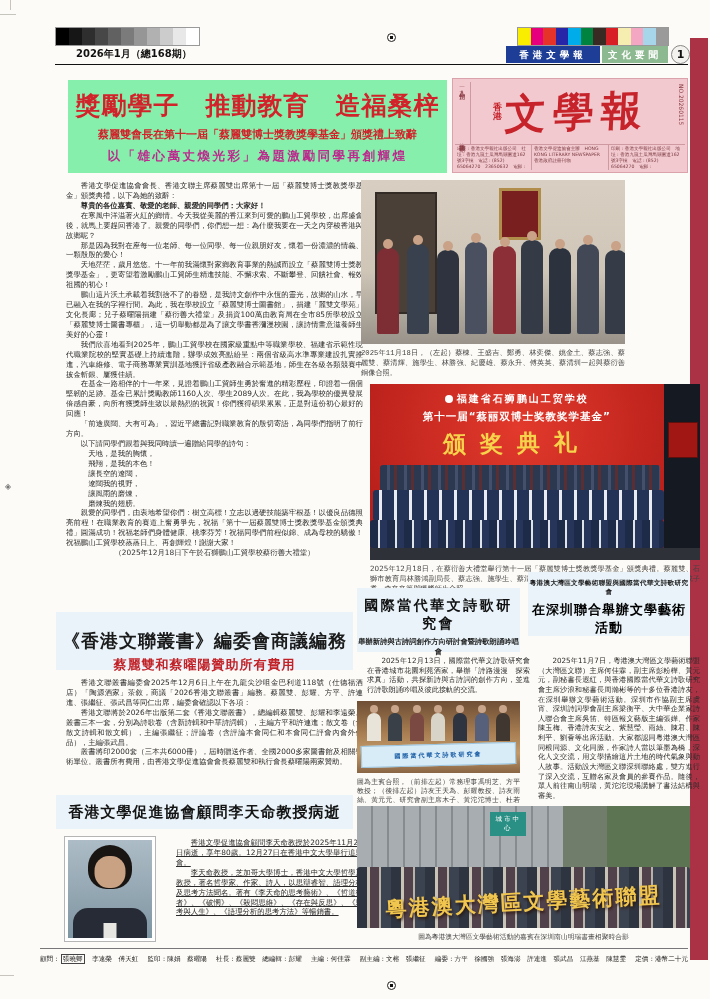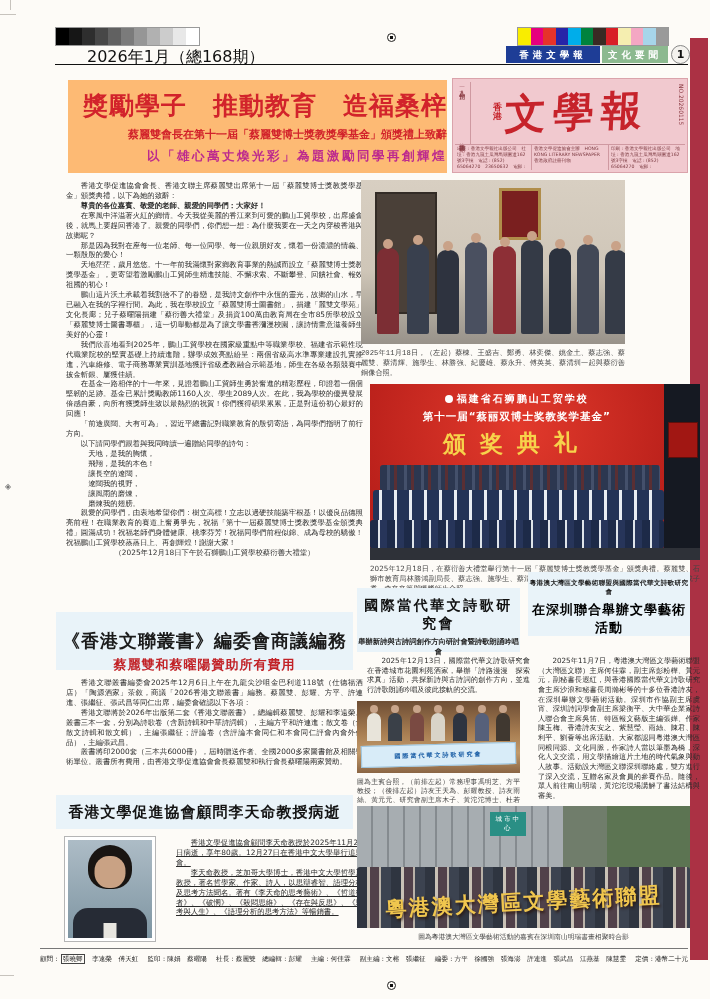--- a/index.html
+++ b/index.html
@@ -9,31 +9,31 @@
   .graybar{position:absolute;left:55px;top:27px;display:flex;border:1px solid #999;}
   .graybar div{width:13px;height:17px;}
   .colorbar{position:absolute;left:517px;top:27px;display:flex;border:1px solid #999;}
   .colorbar div{width:12.5px;height:17px;}
   .regdot{position:absolute;width:7px;height:7px;border:1px solid #222;border-radius:50%;
           background:radial-gradient(circle,#111 0 1.6px,transparent 1.8px);}
   .regdia{position:absolute;font-size:8px;color:#777;}
   .cropl{position:absolute;background:#c7c3bd;}
   .sidebar-red{position:absolute;left:690px;top:38px;width:18px;height:922px;background:#ab3144;}
   
-  .issue-info{position:absolute;left:87px;top:47px;font-size:16px;font-weight:normal;color:#111;}
+  .issue-info{position:absolute;left:76px;top:47px;font-size:10px;font-weight:bold;color:#111;}
   .tag{position:absolute;top:46px;height:17px;color:#fff;font-size:9.5px;font-weight:bold;
        text-align:center;line-height:17px;letter-spacing:4px;}
   .tag-blue{left:506px;width:94px;background:#1e3d96;}
   .tag-green{left:602px;width:66px;background:#8cb98f;}
   .pagenum{position:absolute;left:671px;top:45px;width:17px;height:17px;border:1px solid #888;
            border-radius:50%;background:#f4f2ee;text-align:center;line-height:17px;
            font-size:11px;font-weight:bold;color:#111;}
   .header-rule{position:absolute;left:55px;top:64px;width:633px;border-top:1.6px solid #111;}
   
-  .leadbox{position:absolute;left:68px;top:80px;width:379px;height:93px;background:#fdba74;text-align:right;}
+  .leadbox{position:absolute;left:68px;top:80px;width:379px;height:93px;background:#86efac;text-align:center;}
   .lead-h1{padding-top:9px;font-size:25px;font-weight:bold;color:#d2232b;letter-spacing:1px;
            font-family:"Liberation Serif","DejaVu Serif",serif;}
   .lead-h2{margin-top:5px;font-size:11px;font-weight:bold;color:#d2232b;}
   .lead-h3{margin-top:6px;font-size:12.5px;font-weight:bold;color:#bd2a8e;letter-spacing:2.5px;
            font-family:"Liberation Serif","DejaVu Serif",serif;}
   
   .masthead{position:absolute;left:452px;top:78px;width:236px;height:95px;background:#f1c9cf;
             border:1px solid #daa3ab;box-sizing:border-box;}
   .mh-left{position:absolute;left:2px;top:3px;bottom:27px;width:15px;border-right:1px solid #cf99a1;
            display:flex;flex-direction:column;justify-content:space-between;align-items:center;padding:2px 0;}

